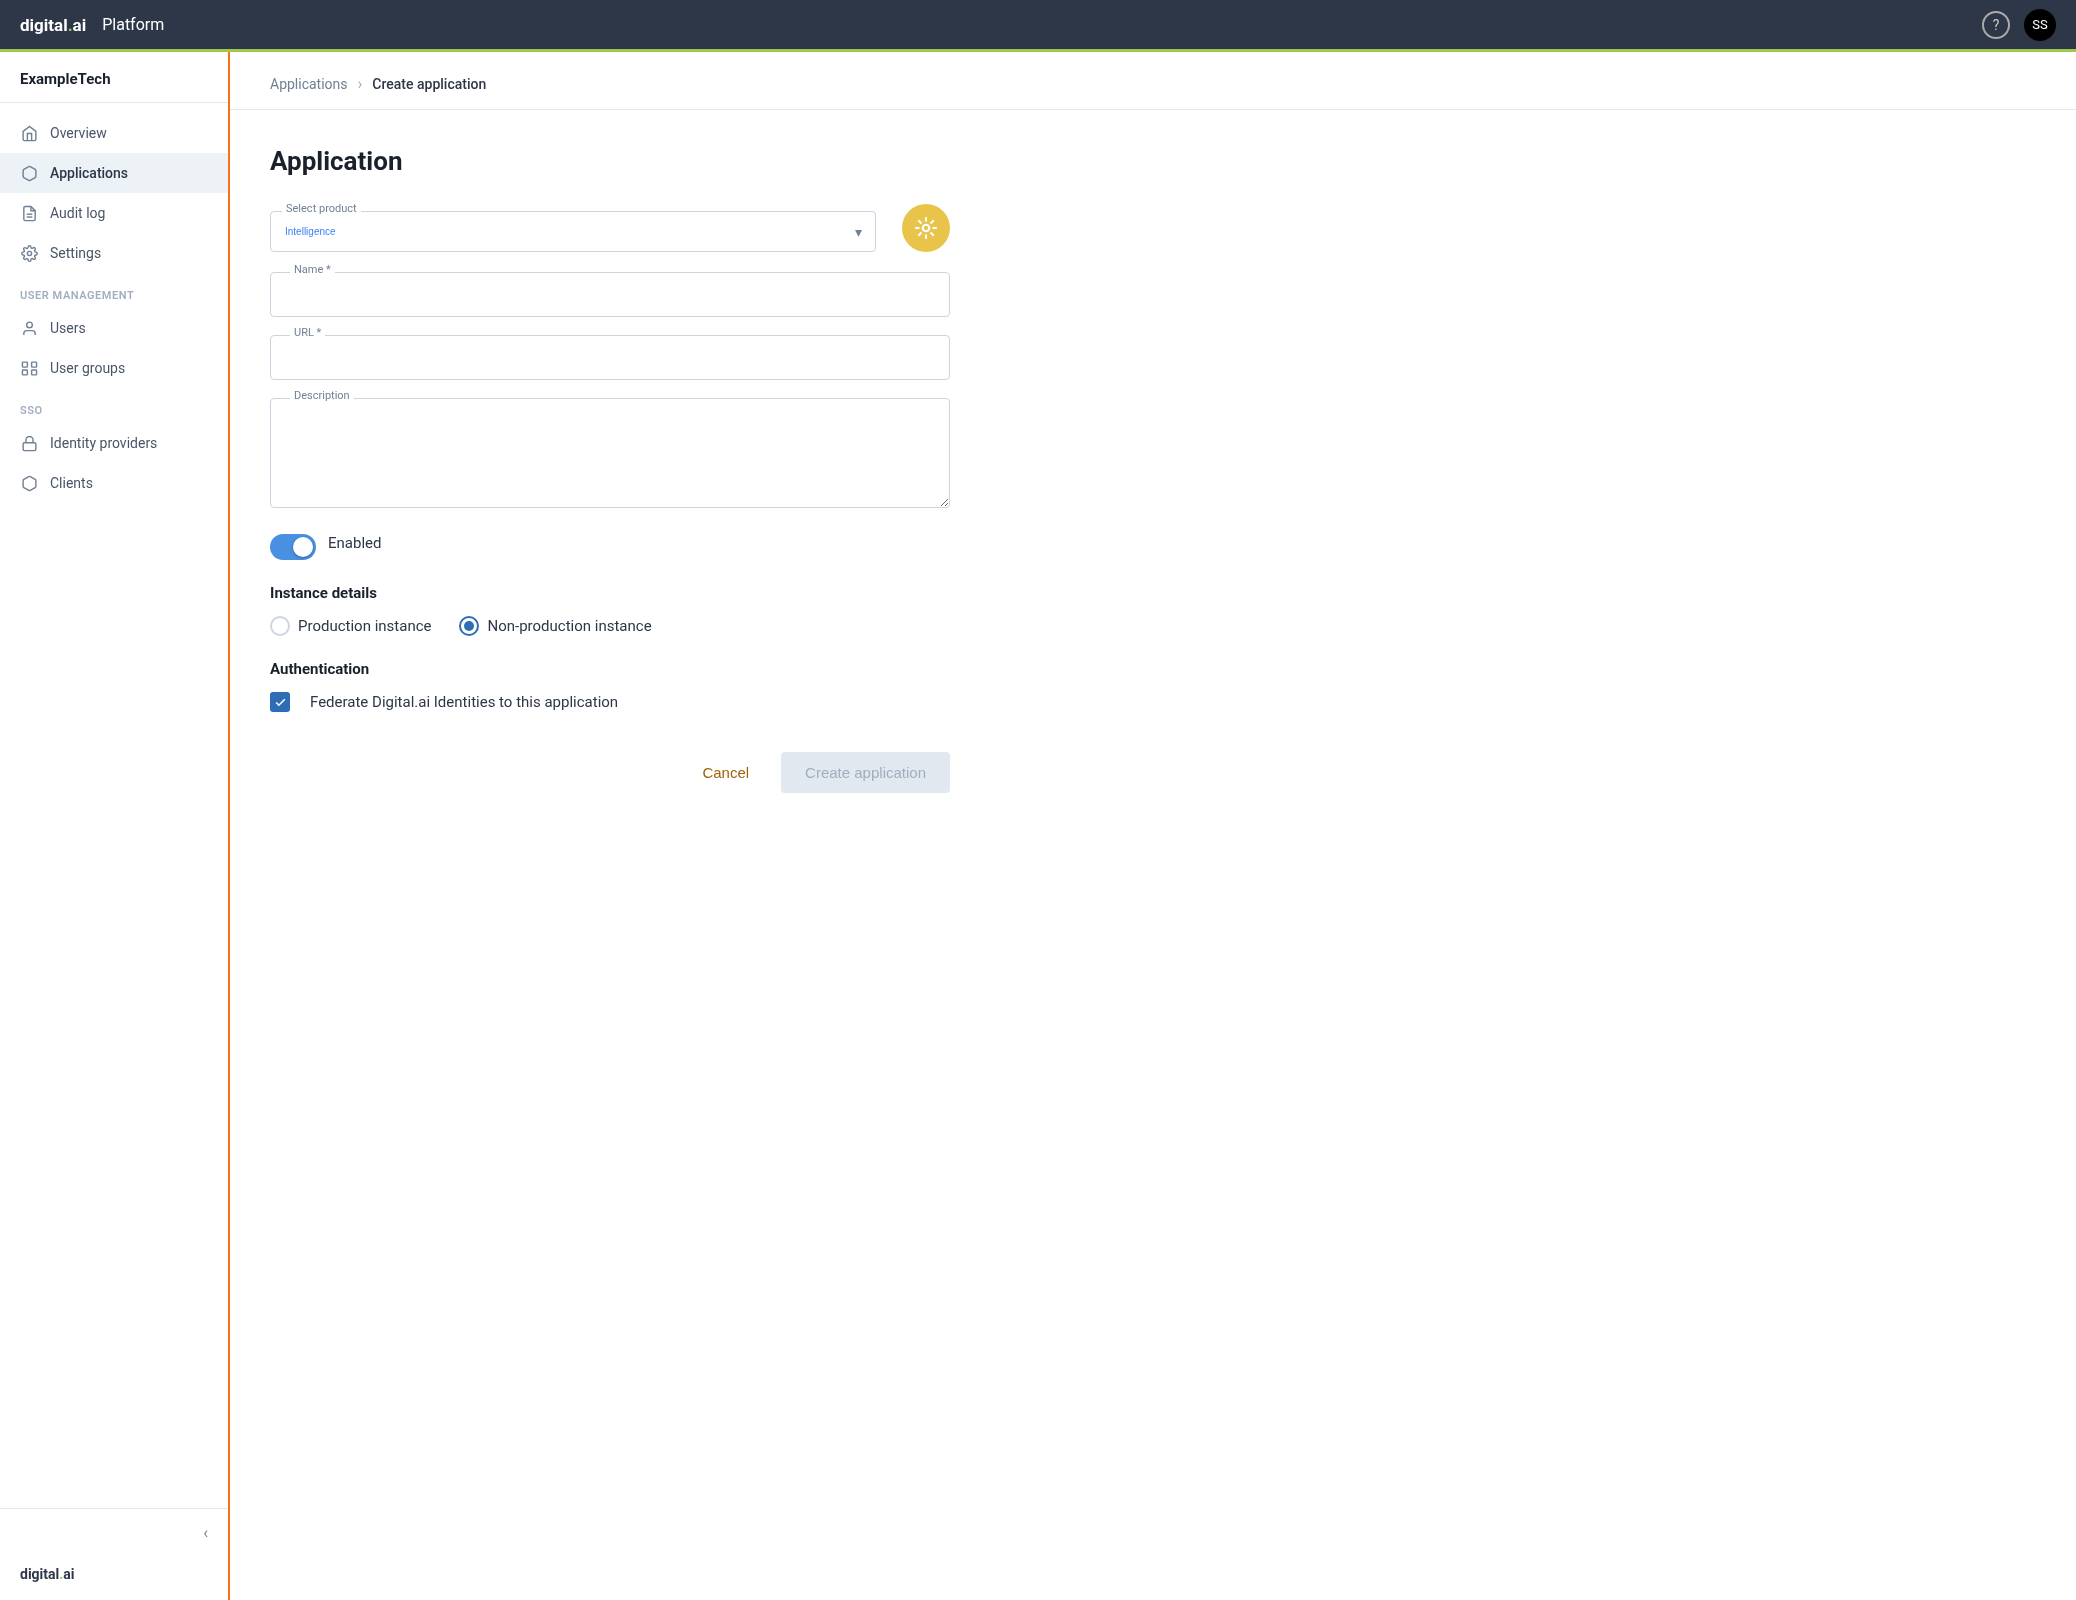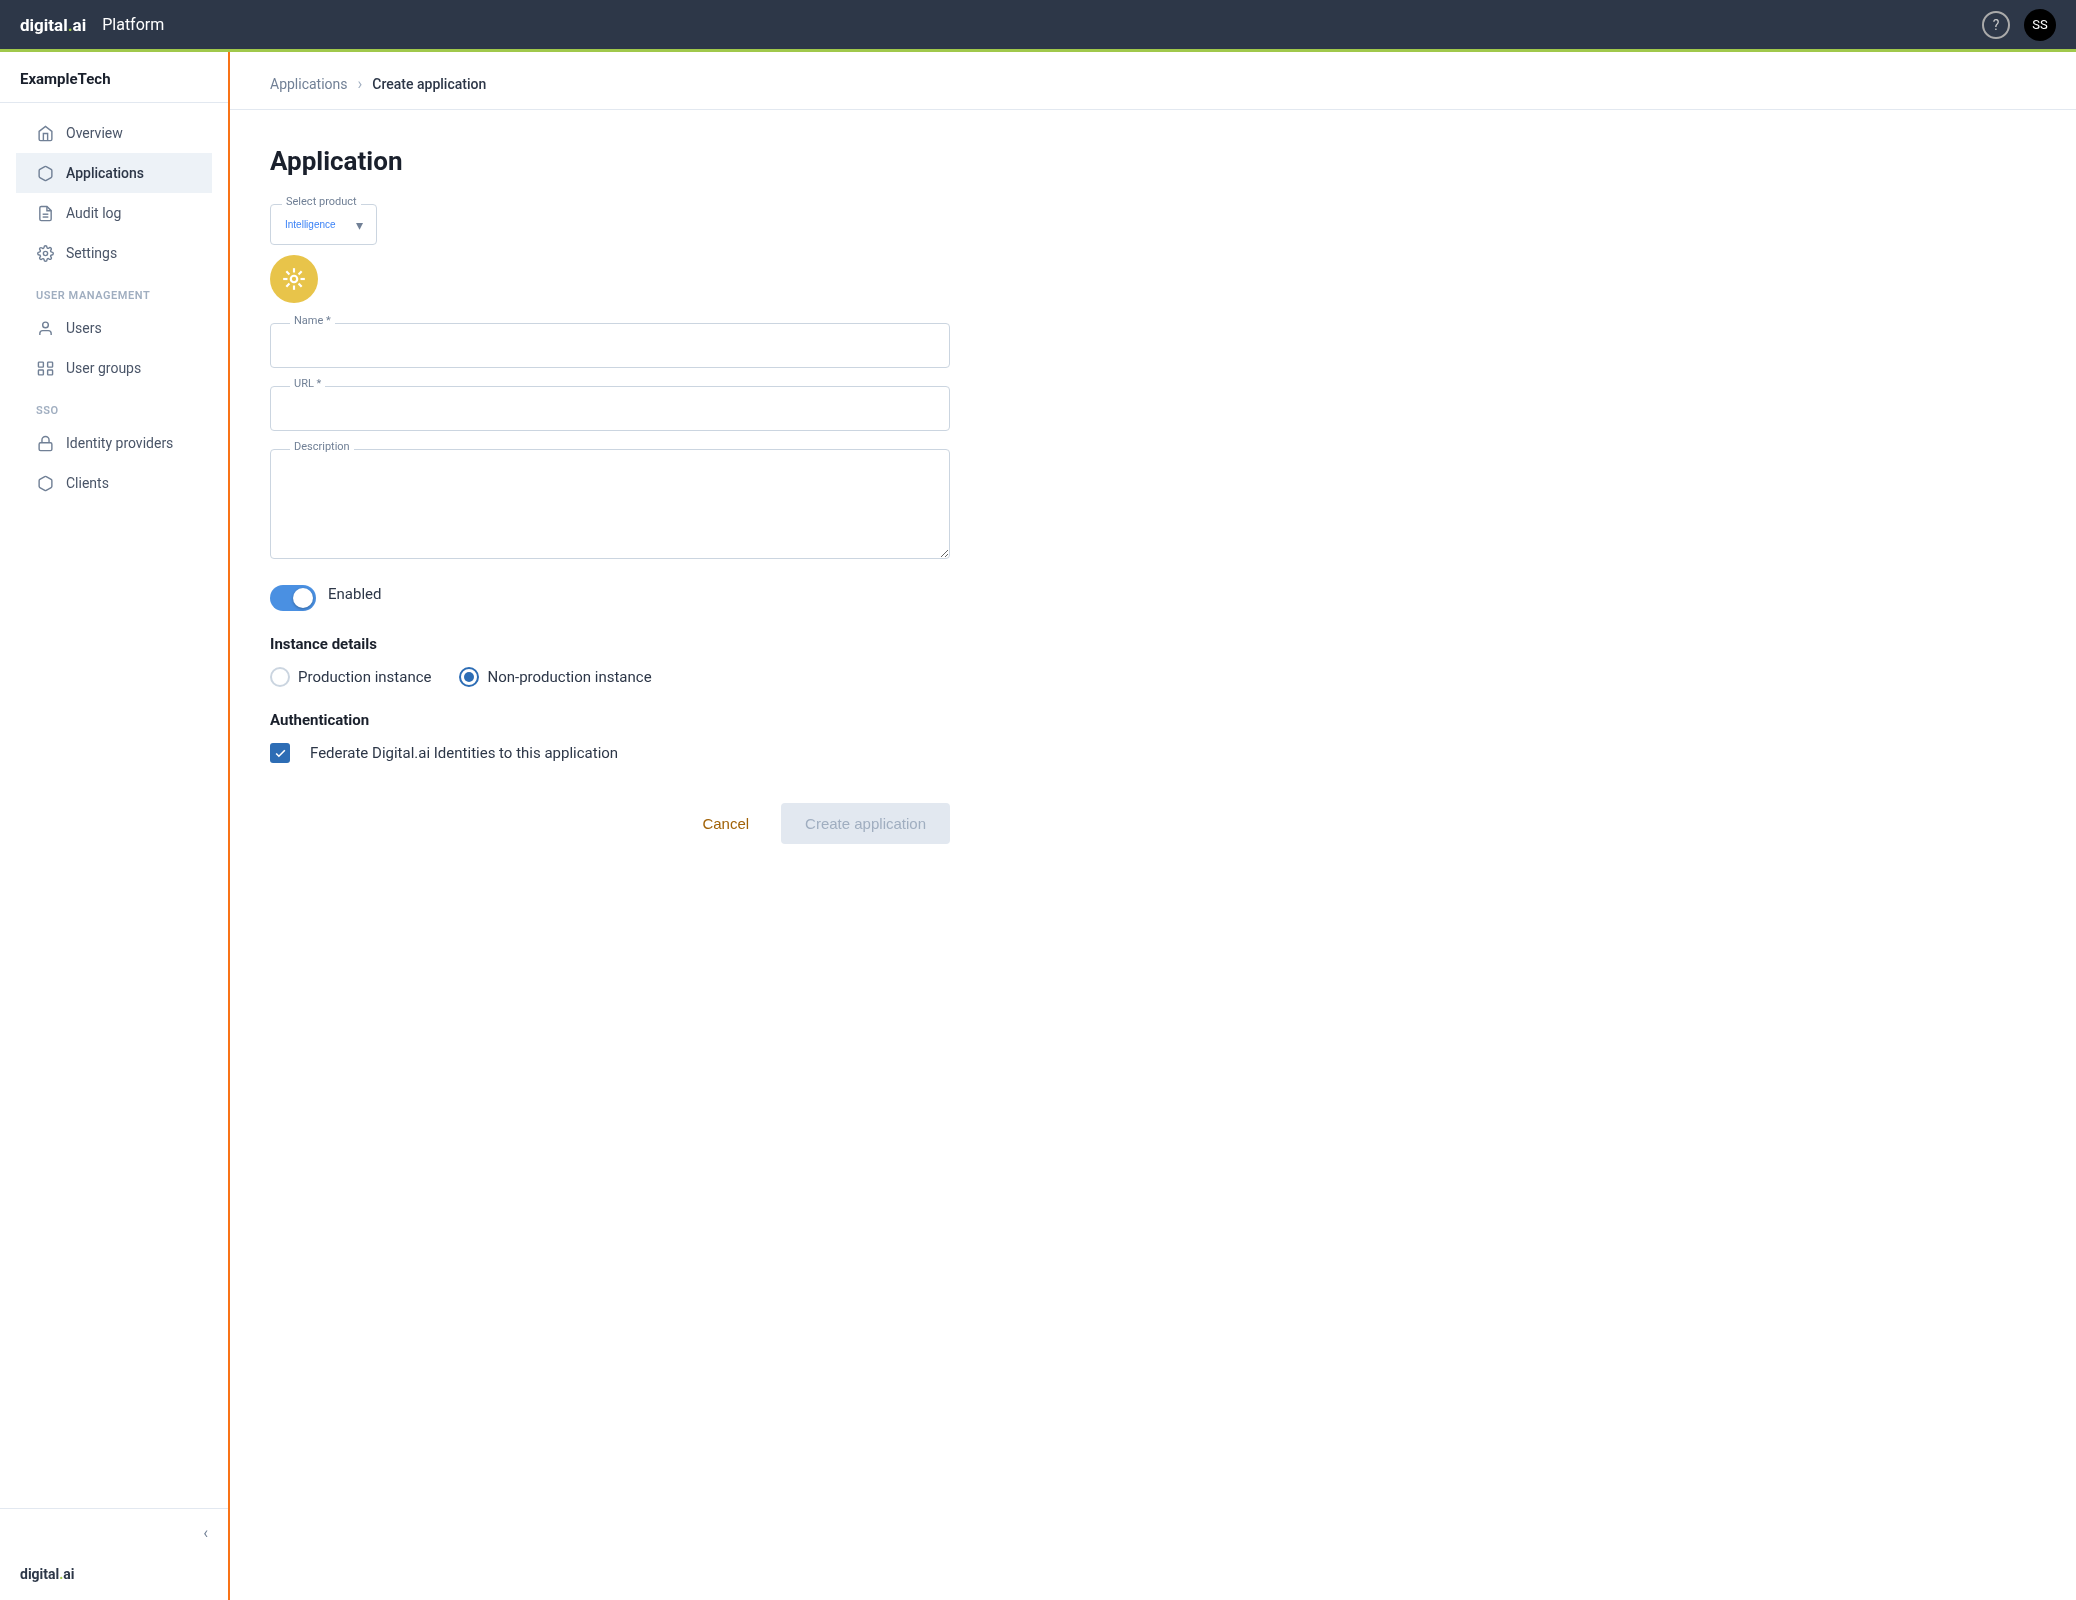--- a/index.html
+++ b/index.html
@@ -71,21 +71,21 @@
       flex-shrink: 0;
       overflow-y: auto;
     }
     .sidebar-company {
       padding: 18px 20px 14px;
       font-weight: 700;
       font-size: 15px;
       color: #1a202c;
       border-bottom: 1px solid #e2e8f0;
     }
-    .sidebar-nav { flex: 1; padding: 10px 16px; }
+    .sidebar-nav { flex: 1; padding: 10px 0; }
     .sidebar-item {
       display: flex;
       align-items: center;
       gap: 12px;
       padding: 11px 20px;
       font-size: 14px;
       color: #4a5568;
       cursor: pointer;
       border-radius: 0;
       transition: background 0.15s;
@@ -153,24 +153,23 @@
     .form-title {
       font-size: 26px;
       font-weight: 700;
       color: #1a202c;
       margin-bottom: 28px;
     }
 
     
     .select-product-row {
       display: flex;
-      align-items: flex-start;
-      gap: 10px;
+      align-items: flex-end;
+      gap: 26px;
       margin-bottom: 20px;
-      flex-direction: column;
     }
     .select-wrapper {
       flex: 1;
       position: relative;
     }
     .field-label-floating {
       position: absolute;
       top: -9px;
       left: 12px;
       background: white;

